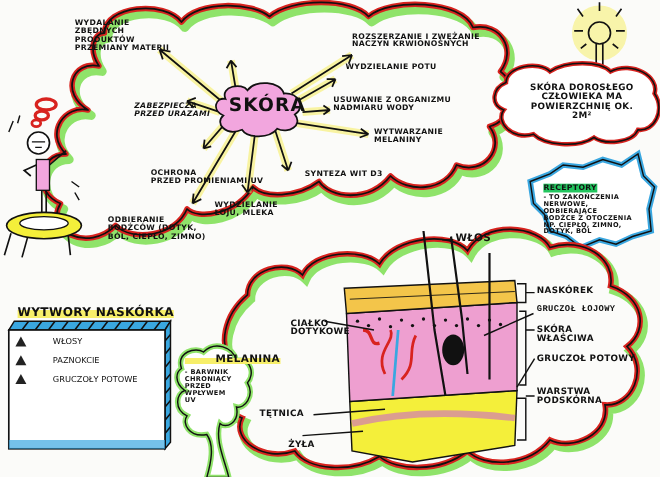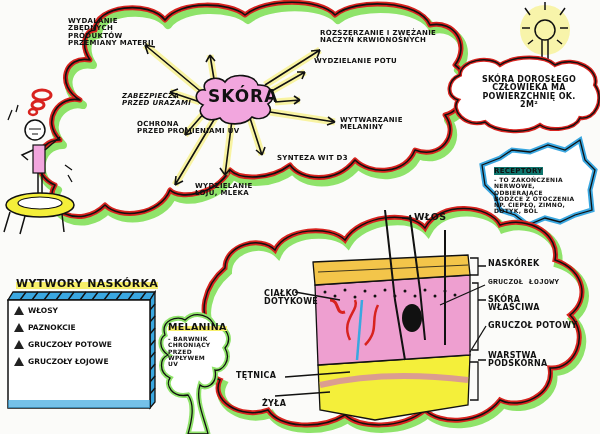--- a/index.html
+++ b/index.html
@@ -8,21 +8,21 @@
   .t { position:absolute; color:#111; font-family:"DejaVu Sans", sans-serif; font-weight:bold; text-transform:uppercase; line-height:1.05; letter-spacing:0.3px; white-space:pre-line; }
   .s7 { font-size:7px; }
   .s8 { font-size:8px; }
   .s9 { font-size:9.5px; }
   .s11 { font-size:11px; }
   .hl { background:linear-gradient(transparent 35%, #f7ef6a 35%, #f7ef6a 90%, transparent 90%); }
   .title-skora { font-size:17px; letter-spacing:1px; }
   .list { position:absolute; left:10px; top:302px; width:134px; height:104px; }
   .list .row { display:flex; align-items:center; height:17px; margin-left:4px; }
   .list .tri { width:0; height:0; border-left:5px solid transparent; border-right:5px solid transparent; border-bottom:9px solid #222; margin-right:4px; }
-  .list .lbl { font-size:7.5px; font-weight:bold; color:#111; text-transform:uppercase; font-family:"DejaVu Sans", sans-serif; }
+  .list .lbl { font-size:7.5px; font-weight:normal; color:#111; text-transform:uppercase; font-family:"DejaVu Sans", sans-serif;margin-left:20px; }
 </style>
 </head>
 <body>
 
 <svg class="layer" viewBox="0 0 600 434" xmlns="http://www.w3.org/2000/svg">
 
   <g fill="none" stroke-linejoin="round">
     <path d="M95,30 C95,5 150,0 165,20 C180,0 230,2 245,15 C265,-2 320,-2 335,15 C355,-2 420,0 430,25 C455,20 470,45 455,65 C475,80 465,110 445,115 C460,135 440,160 415,150 C405,175 370,175 355,160 C335,185 300,180 290,165 C270,180 240,180 230,170 C215,195 180,200 170,190 C160,215 120,220 105,205 C80,230 40,210 55,185 C30,175 35,140 60,140 C40,120 60,95 80,100 C55,85 65,55 90,60 C80,45 85,30 95,30 Z" stroke="#8fe36a" stroke-width="8" transform="translate(3,5)"></path>
     <path d="M95,30 C95,5 150,0 165,20 C180,0 230,2 245,15 C265,-2 320,-2 335,15 C355,-2 420,0 430,25 C455,20 470,45 455,65 C475,80 465,110 445,115 C460,135 440,160 415,150 C405,175 370,175 355,160 C335,185 300,180 290,165 C270,180 240,180 230,170 C215,195 180,200 170,190 C160,215 120,220 105,205 C80,230 40,210 55,185 C30,175 35,140 60,140 C40,120 60,95 80,100 C55,85 65,55 90,60 C80,45 85,30 95,30 Z" stroke="#d8231f" stroke-width="5"></path>
     <path d="M95,30 C95,5 150,0 165,20 C180,0 230,2 245,15 C265,-2 320,-2 335,15 C355,-2 420,0 430,25 C455,20 470,45 455,65 C475,80 465,110 445,115 C460,135 440,160 415,150 C405,175 370,175 355,160 C335,185 300,180 290,165 C270,180 240,180 230,170 C215,195 180,200 170,190 C160,215 120,220 105,205 C80,230 40,210 55,185 C30,175 35,140 60,140 C40,120 60,95 80,100 C55,85 65,55 90,60 C80,45 85,30 95,30 Z" stroke="#111" stroke-width="1.6"></path>
@@ -168,37 +168,42 @@
 <div class="layer">
   <div class="t title-skora" style="left:208px;top:88px;">SKÓRA</div>
 
   <div class="t s7" style="left:68px;top:18px;">WYDALANIE
 ZBĘDNYCH
 PRODUKTÓW
 PRZEMIANY MATERII</div>
   <div class="t s7" style="left:320px;top:30px;">ROZSZERZANIE I ZWĘŻANIE
 NACZYŃ KRWIONOŚNYCH</div>
   <div class="t s7" style="left:314px;top:58px;">WYDZIELANIE POTU</div>
+  <div class="t s7" style="left:303px;top:88px;">USUWANIE Z ORGANIZMU
+NADMIARU WODY</div>
   <div class="t s7" style="left:340px;top:117px;">WYTWARZANIE
 MELANINY</div>
   <div class="t s7" style="left:258px;top:155px;padding-left:19px;">SYNTEZA WIT D3</div>
   <div class="t s7" style="left:195px;top:183px;">WYDZIELANIE
 ŁOJU, MLEKA</div>
-  <div class="t s7" style="left:137px;top:121px;">OCHRONA
+  <div class="t s7" style="left:98px;top:197px;">ODBIERANIE
+BODŹCÓW (DOTYK,
+BÓL, CIEPŁO, ZIMNO)</div>
+  <div class="t s7" style="left:137px;top:154px;">OCHRONA
 PRZED PROMIENIAMI UV</div>
   <div class="t s7" style="left:122px;top:93px;font-style:italic;">ZABEZPIECZA
 PRZED URAZAMI</div>
 
   <div class="t s8" style="left:470px;top:76px;text-align:center;width:118px;">SKÓRA DOROSŁEGO
 CZŁOWIEKA MA
 POWIERZCHNIĘ OK.
 2m²</div>
 
   <div style="position:absolute;left:494px;top:158px;width:92px;">
-    <span class="t s7" style="position:static;background:#0f766e;">RECEPTORY</span>
+    <span class="t s7" style="position:static;background:#22c55e;">RECEPTORY</span>
     <div class="t s7" style="position:static;font-size:6px;">- TO ZAKOŃCZENIA
 NERWOWE, ODBIERAJĄCE
 BODŹCE Z OTOCZENIA
 NP. CIEPŁO, ZIMNO,
 DOTYK, BÓL</div>
   </div>
 
   <div class="t s9" style="left:414px;top:212px;">WŁOS</div>
   <div class="t s8" style="left:488px;top:260px;">NASKÓREK</div>
   <div class="t s8" style="left:488px;top:278px;font-family:Liberation Mono, monospace;">GRUCZOŁ ŁOJOWY</div>
@@ -207,38 +212,34 @@
   <div class="t s8" style="left:488px;top:322px;">GRUCZOŁ POTOWY</div>
   <div class="t s8" style="left:488px;top:352px;">WARSTWA
 PODSKÓRNA</div>
   <div class="t s8" style="left:240px;top:290px;margin-left:24px;">CIAŁKO
 DOTYKOWE</div>
   <div class="t s8" style="left:236px;top:372px;">TĘTNICA</div>
   <div class="t s8" style="left:262px;top:400px;">ŻYŁA</div>
 
   <div class="t s11 hl" style="left:16px;top:278px;">WYTWORY NASKÓRKA</div>
 
-  <div class="t s9 hl" style="left:168px;top:322px;">MELANINA</div>
+  <div class="t s9 hl" style="left:168px;top:322px;padding-left:28px;">MELANINA</div>
   <div class="t s7" style="left:168px;top:336px;font-size:6px;">- BARWNIK
 CHRONIĄCY
 PRZED
 WPŁYWEM
 UV</div>
 </div>
 
 <div class="list">
   <div class="row">
       <span class="tri"></span>
       <span class="lbl">WŁOSY</span>
     </div>
   <div class="row">
       <span class="tri"></span>
       <span class="lbl">PAZNOKCIE</span>
     </div>
   <div class="row">
       <span class="tri"></span>
       <span class="lbl">GRUCZOŁY POTOWE</span>
     </div>
-  <div class="row">
-      <span class="tri"></span>
-      <span class="lbl">GRUCZOŁY ŁOJOWE</span>
-    </div>
 </div>
 
 </body></html>

